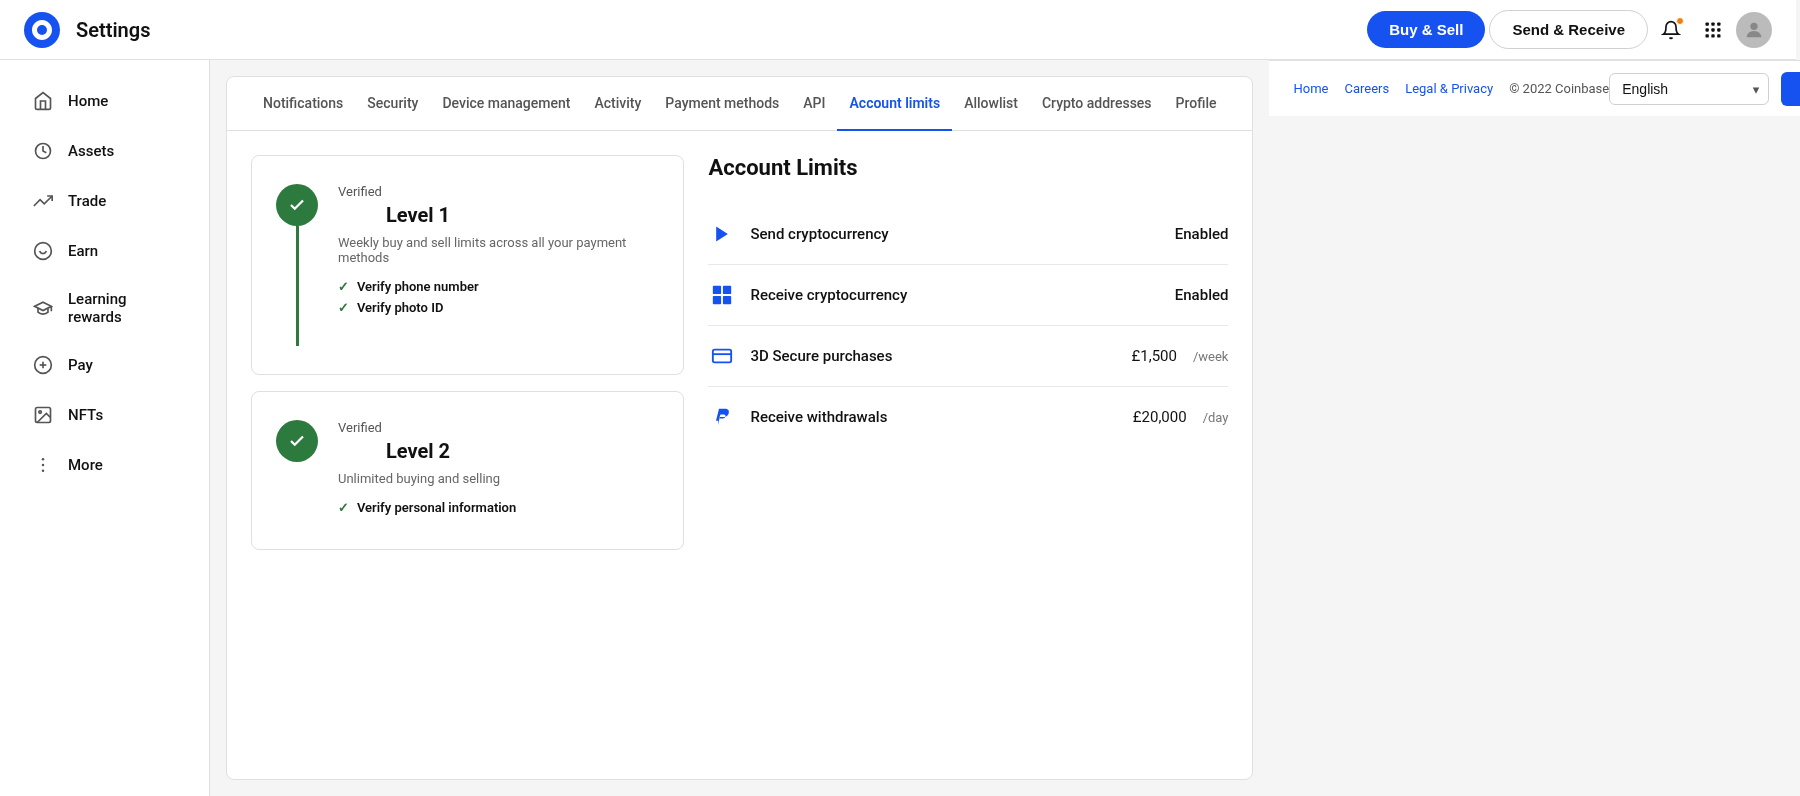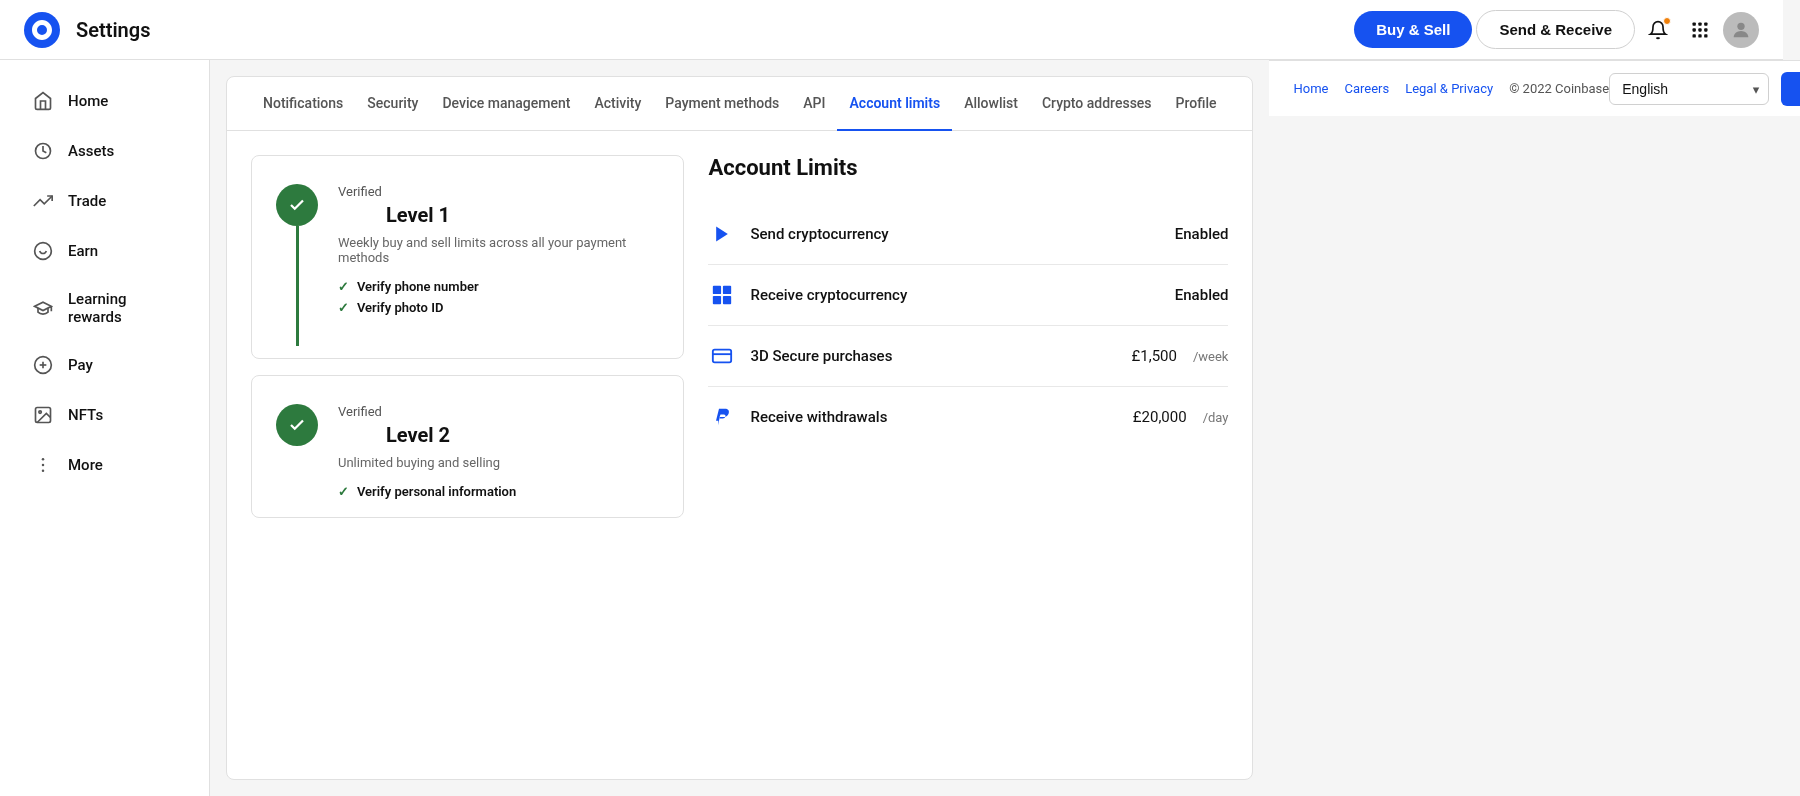--- a/index.html
+++ b/index.html
@@ -1,19 +1,19 @@
 <!DOCTYPE html>
 <html><head>
   <meta charset="utf-8">
   <style>
     * { box-sizing: border-box; margin: 0; padding: 0; }
     body { font-family: -apple-system, BlinkMacSystemFont, 'Segoe UI', Roboto, sans-serif; background: #f5f5f5; display: flex; flex-direction: column; min-height: 796px; width: 1800px; overflow: hidden; }
 
     
-    .header { background: #fff; height: 60px; display: flex; align-items: center; justify-content: space-between; padding: 0 24px; border-bottom: 1px solid #e0e0e0; position: fixed; top: 0; left: 0; right: 17px; z-index: 100; }
+    .header { background: #fff; height: 60px; display: flex; align-items: center; justify-content: space-between; padding: 0 24px; border-bottom: 1px solid #e0e0e0; position: fixed; top: 0; left: 0; right: 4px; z-index: 100; }
     .header-left { display: flex; align-items: center; gap: 16px; }
     .coinbase-logo { width: 36px; height: 36px; }
     .header-title { font-size: 20px; font-weight: 600; color: #111; }
     .header-right { display: flex; align-items: center; gap: 4px; }
     .btn-buy-sell { background: #1652f0; color: #fff; border: none; border-radius: 24px; padding: 10px 22px; font-size: 15px; font-weight: 600; cursor: pointer; }
     .btn-send-receive { background: #fff; color: #111; border: 1.5px solid #d0d0d0; border-radius: 24px; padding: 10px 22px; font-size: 15px; font-weight: 700; cursor: pointer; }
     .icon-btn { background: none; border: none; cursor: pointer; display: flex; align-items: center; justify-content: center; width: 38px; height: 38px; border-radius: 50%; color: #111; font-size: 18px; position: relative; }
     .avatar { width: 36px; height: 36px; border-radius: 50%; background: #bbb; display: flex; align-items: center; justify-content: center; cursor: pointer; }
     .notification-dot { width: 8px; height: 8px; background: #f0800a; border-radius: 50%; position: absolute; top: 6px; right: 6px; border: 1.5px solid #fff; }
 
@@ -34,21 +34,21 @@
     
     .tabs { display: flex; align-items: center; border-bottom: 1px solid #e0e0e0; padding: 0 24px; }
     .tab { padding: 18px 12px; font-size: 14px; color: #555; cursor: pointer; border-bottom: 2px solid transparent; margin-bottom: -1px; white-space: nowrap; font-weight: 500; }
     .tab.active { color: #1652f0; border-bottom: 2px solid #1652f0; font-weight: 600; }
 
     
     .content-area { display: flex; flex: 1; padding: 24px; gap: 24px; }
 
     
     .verification-section { flex: 1; display: flex; flex-direction: column; gap: 0; }
-    .level-card { border: 1px solid #e0e0e0; border-radius: 8px; padding: 28px 28px 12px 24px; margin-bottom: 16px; display: flex; gap: 20px; align-items: flex-start; }
+    .level-card { border: 1px solid #e0e0e0; border-radius: 8px; padding: 28px 28px 28px 24px; margin-bottom: 16px; display: flex; gap: 20px; align-items: flex-start; }
     .level-indicator { display: flex; flex-direction: column; align-items: center; gap: 0; }
     .check-circle { width: 42px; height: 42px; border-radius: 50%; background: #2d7a3e; display: flex; align-items: center; justify-content: center; color: #fff; font-size: 18px; flex-shrink: 0; z-index: 1; }
     .connector-line { width: 3px; height: 120px; background: #2d7a3e; margin: 0 auto; }
     .level-info { flex: 1; }
     .verified-label { font-size: 13px; color: #555; margin-bottom: 4px; }
     .level-title { font-size: 20px; font-weight: 700; color: #111; margin-bottom: 8px; margin-left: 48px; }
     .level-desc { font-size: 13px; color: #666; margin-bottom: 14px; }
     .verify-item { display: flex; align-items: center; gap: 8px; font-size: 13px; color: #111; font-weight: 600; margin-bottom: 6px; }
     .verify-check { color: #2d7a3e; font-size: 13px; }
 

